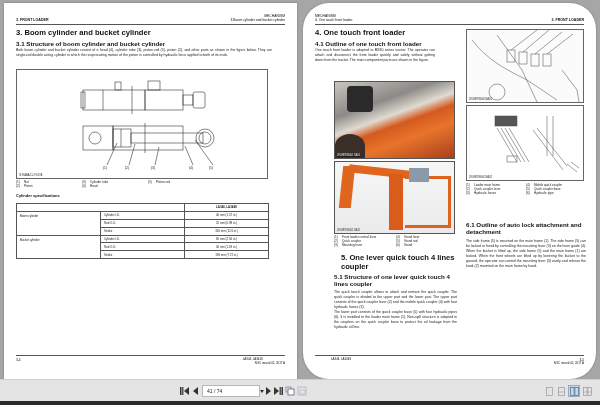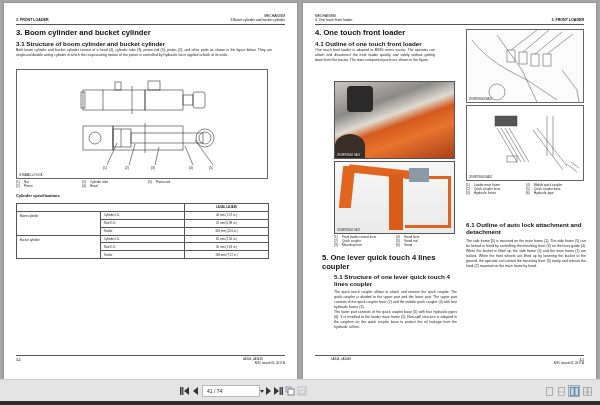--- a/index.html
+++ b/index.html
@@ -1,20 +1,20 @@
 <!DOCTYPE html>
 <html><head>
 <meta charset="utf-8">
 <style>
   * { box-sizing: border-box; margin: 0; padding: 0; }
   html, body { width: 600px; height: 405px; overflow: hidden; background: #a9a9a9; font-family: "Liberation Sans", sans-serif; color: #111; }
   .viewer { position: absolute; left: 0; top: 0; width: 600px; height: 405px; background: #a6a6a6; }
   .page { position: absolute; top: 3px; height: 376px; background: #fff; box-shadow: 0 0 2px rgba(0,0,0,0.3); overflow: hidden; }
   .page.left { left: 4px; width: 293px; }
-  .page.right { left: 303px; width: 293px; }
+  .page.right { left: 303px; width: 293px; border-radius: 26px; }
   .hdr { position: absolute; top: 6px; left: 12px; right: 12px; height: 16px; border-bottom: 0.6px solid #555; font-size: 3.4px; }
   .hdr .l { position: absolute; left: 0; bottom: 2px; font-weight: bold; font-size: 3.6px; }
   .hdr .r { position: absolute; right: 0; bottom: 2px; text-align: right; line-height: 4px; }
   .h1 { position: absolute; font-weight: bold; font-size: 7.6px; line-height: 8.5px; }
   .h2 { position: absolute; font-weight: bold; font-size: 6.2px; line-height: 7px; }
   .para { position: absolute; font-size: 3.5px; line-height: 4.9px; text-align: justify; color: #222; }
   .figbox { position: absolute; border: 0.6px solid #666; background: #fff; overflow: hidden; }
   .figcode { position: absolute; font-size: 2.8px; color: #333; left: 2px; bottom: 1px; }
   .legend { position: absolute; font-size: 3.1px; line-height: 3.8px; color: #222; }
   .legend .row { display: flex; }
@@ -220,21 +220,21 @@
             <span class="num">(5)</span>
             <span>Stand rod</span>
           </div>
         <div class="row">
             <span class="num">(6)</span>
             <span>Stand</span>
           </div>
       </div>
     </div>
 
-    <div class="h1" style="left:19px; top:251px; width:125px;">5. One lever quick touch 4 lines coupler</div>
+    <div class="h1" style="left:38px; top:251px; width:125px;">5. One lever quick touch 4 lines coupler</div>
     <div class="h2" style="left:31px; top:270px; width:125px;">5.1 Structure of one lever quick touch 4 lines coupler</div>
     <div class="para" style="left:31px; top:287px; width:123px;">The quick touch coupler allows to attach and remove the quick coupler. The quick coupler is divided to the upper part and the lower part. The upper part consists of the quick coupler lever (2) and the mobile quick coupler (4) with four hydraulic hoses (3).</div>
     <div class="para" style="left:31px; top:307px; width:123px;">The lower part consists of the quick coupler base (5) with four hydraulic pipes (6). It is installed to the loader main frame (1). Non-spill structure is adopted in the couplers on the quick coupler base to protect the oil leakage from the hydraulic oil line.</div>
 
     <div class="figbox" style="left:163px; top:26px; width:118px; height:74px; background: #fbfbfb;">
       <svg width="118" height="74" viewBox="0 0 118 74">
         <g fill="none" stroke="#444" stroke-width="0.5">
           <path d="M5 10 C20 30 40 40 60 50 L90 70"></path>
           <path d="M30 5 L55 40 L70 72"></path>
           <rect x="40" y="20" width="8" height="12"></rect>

